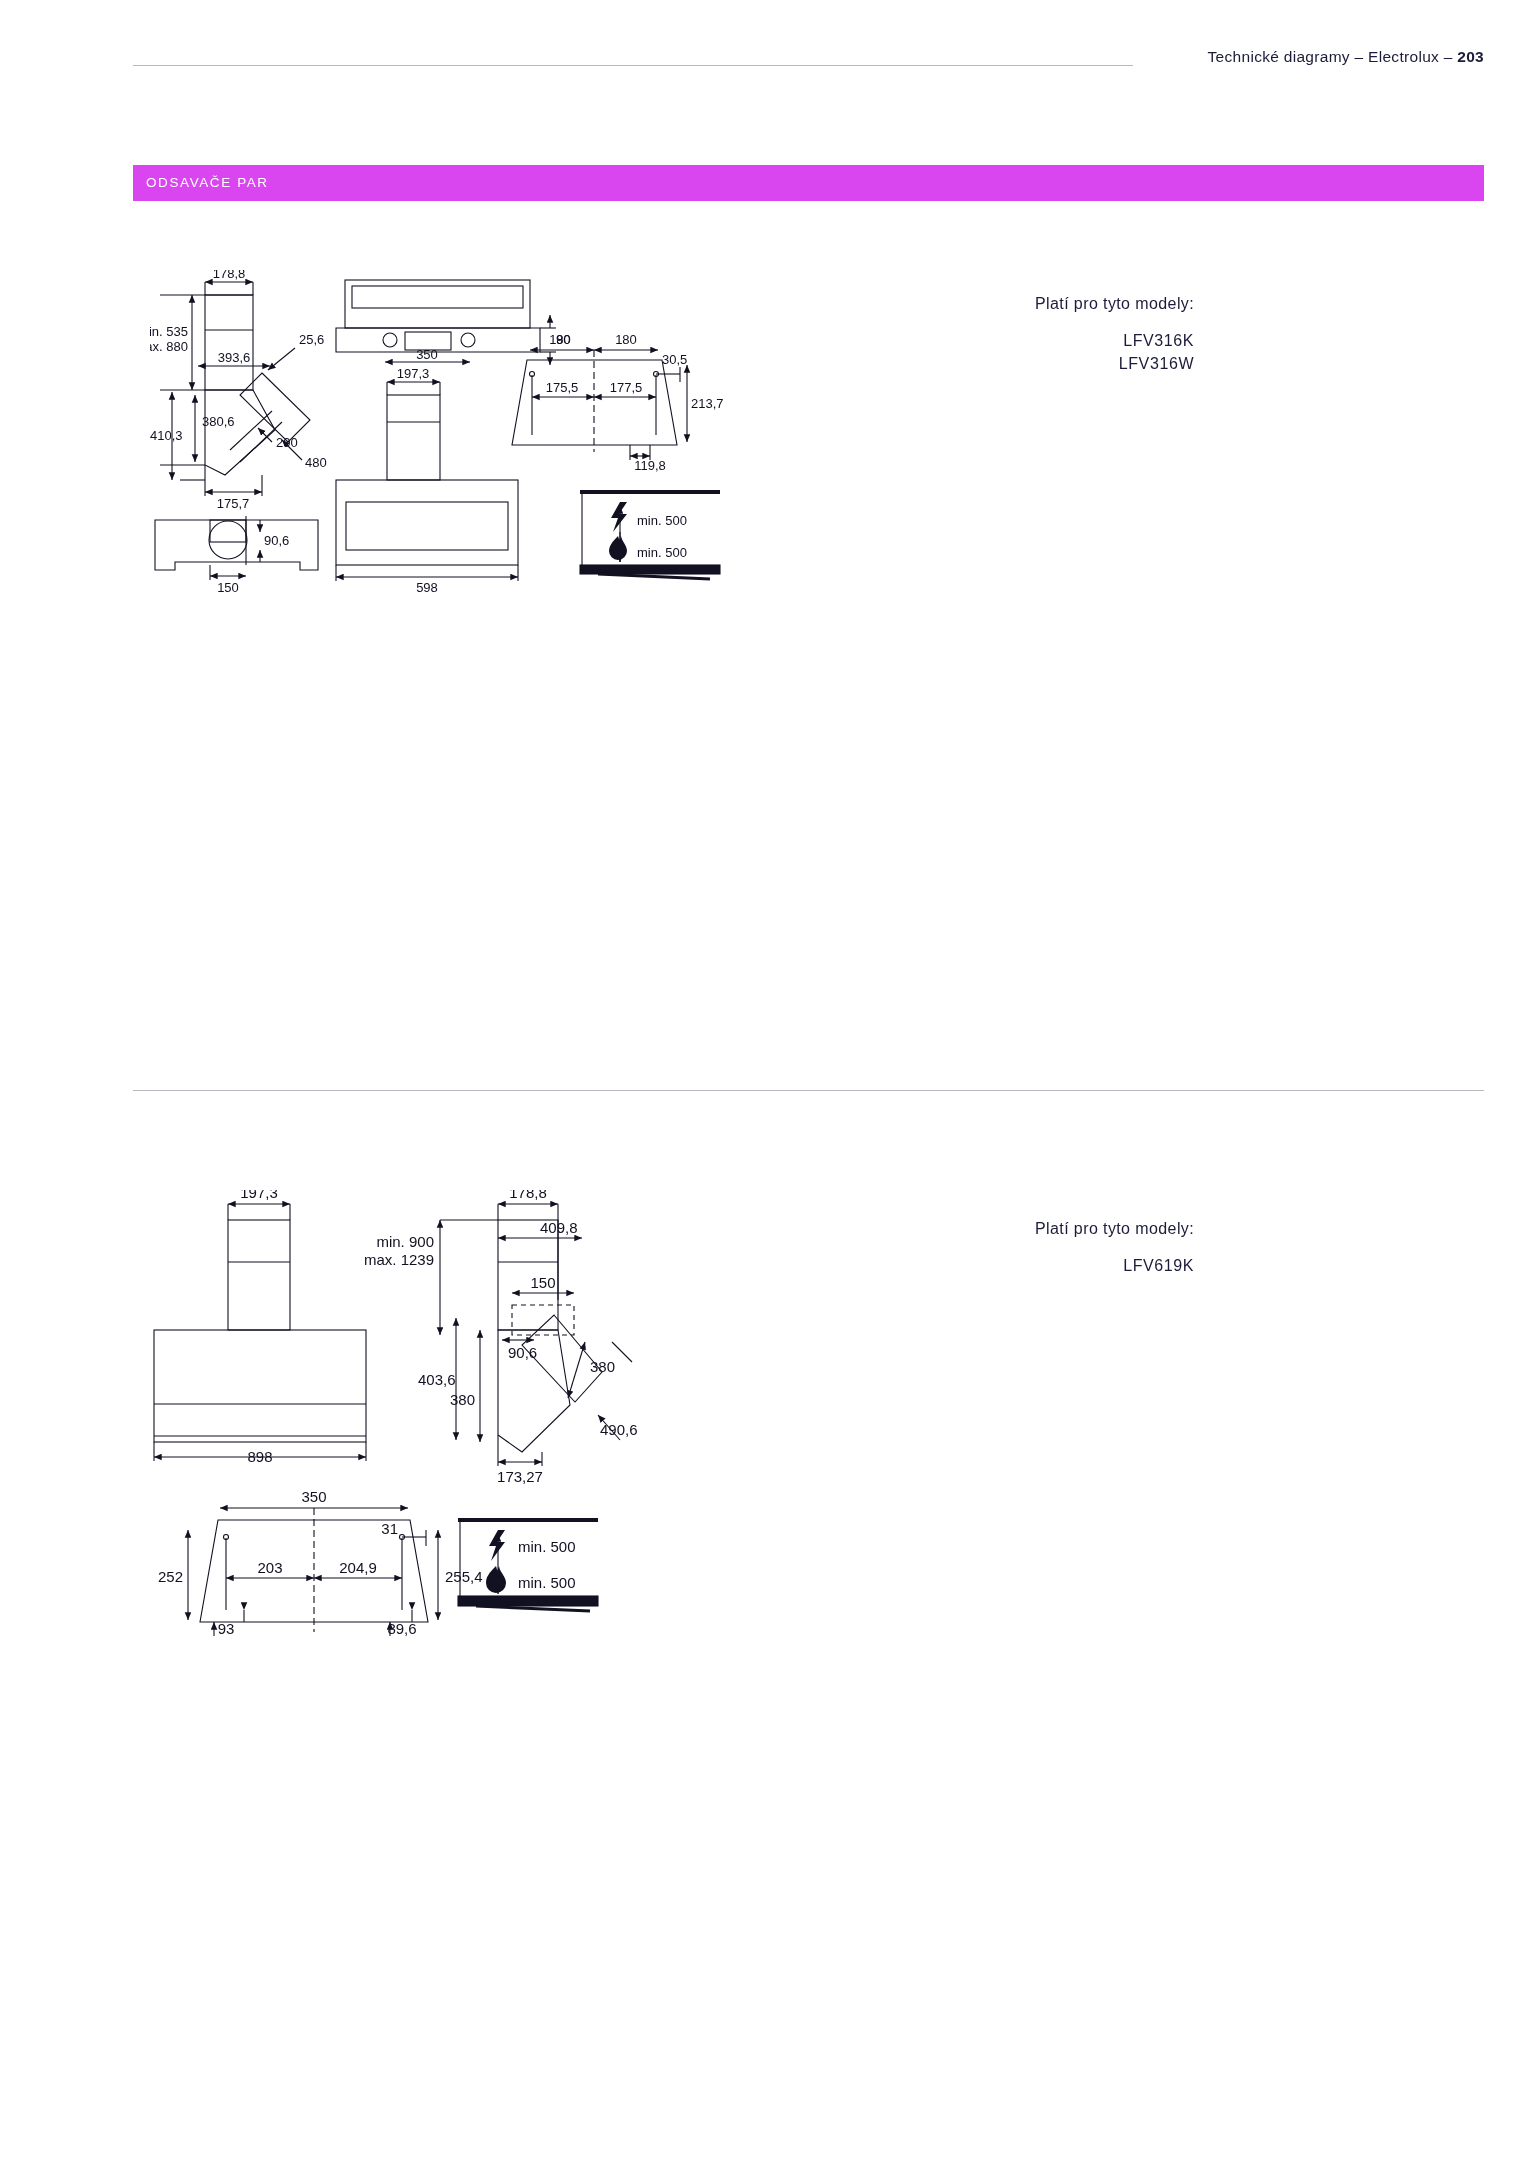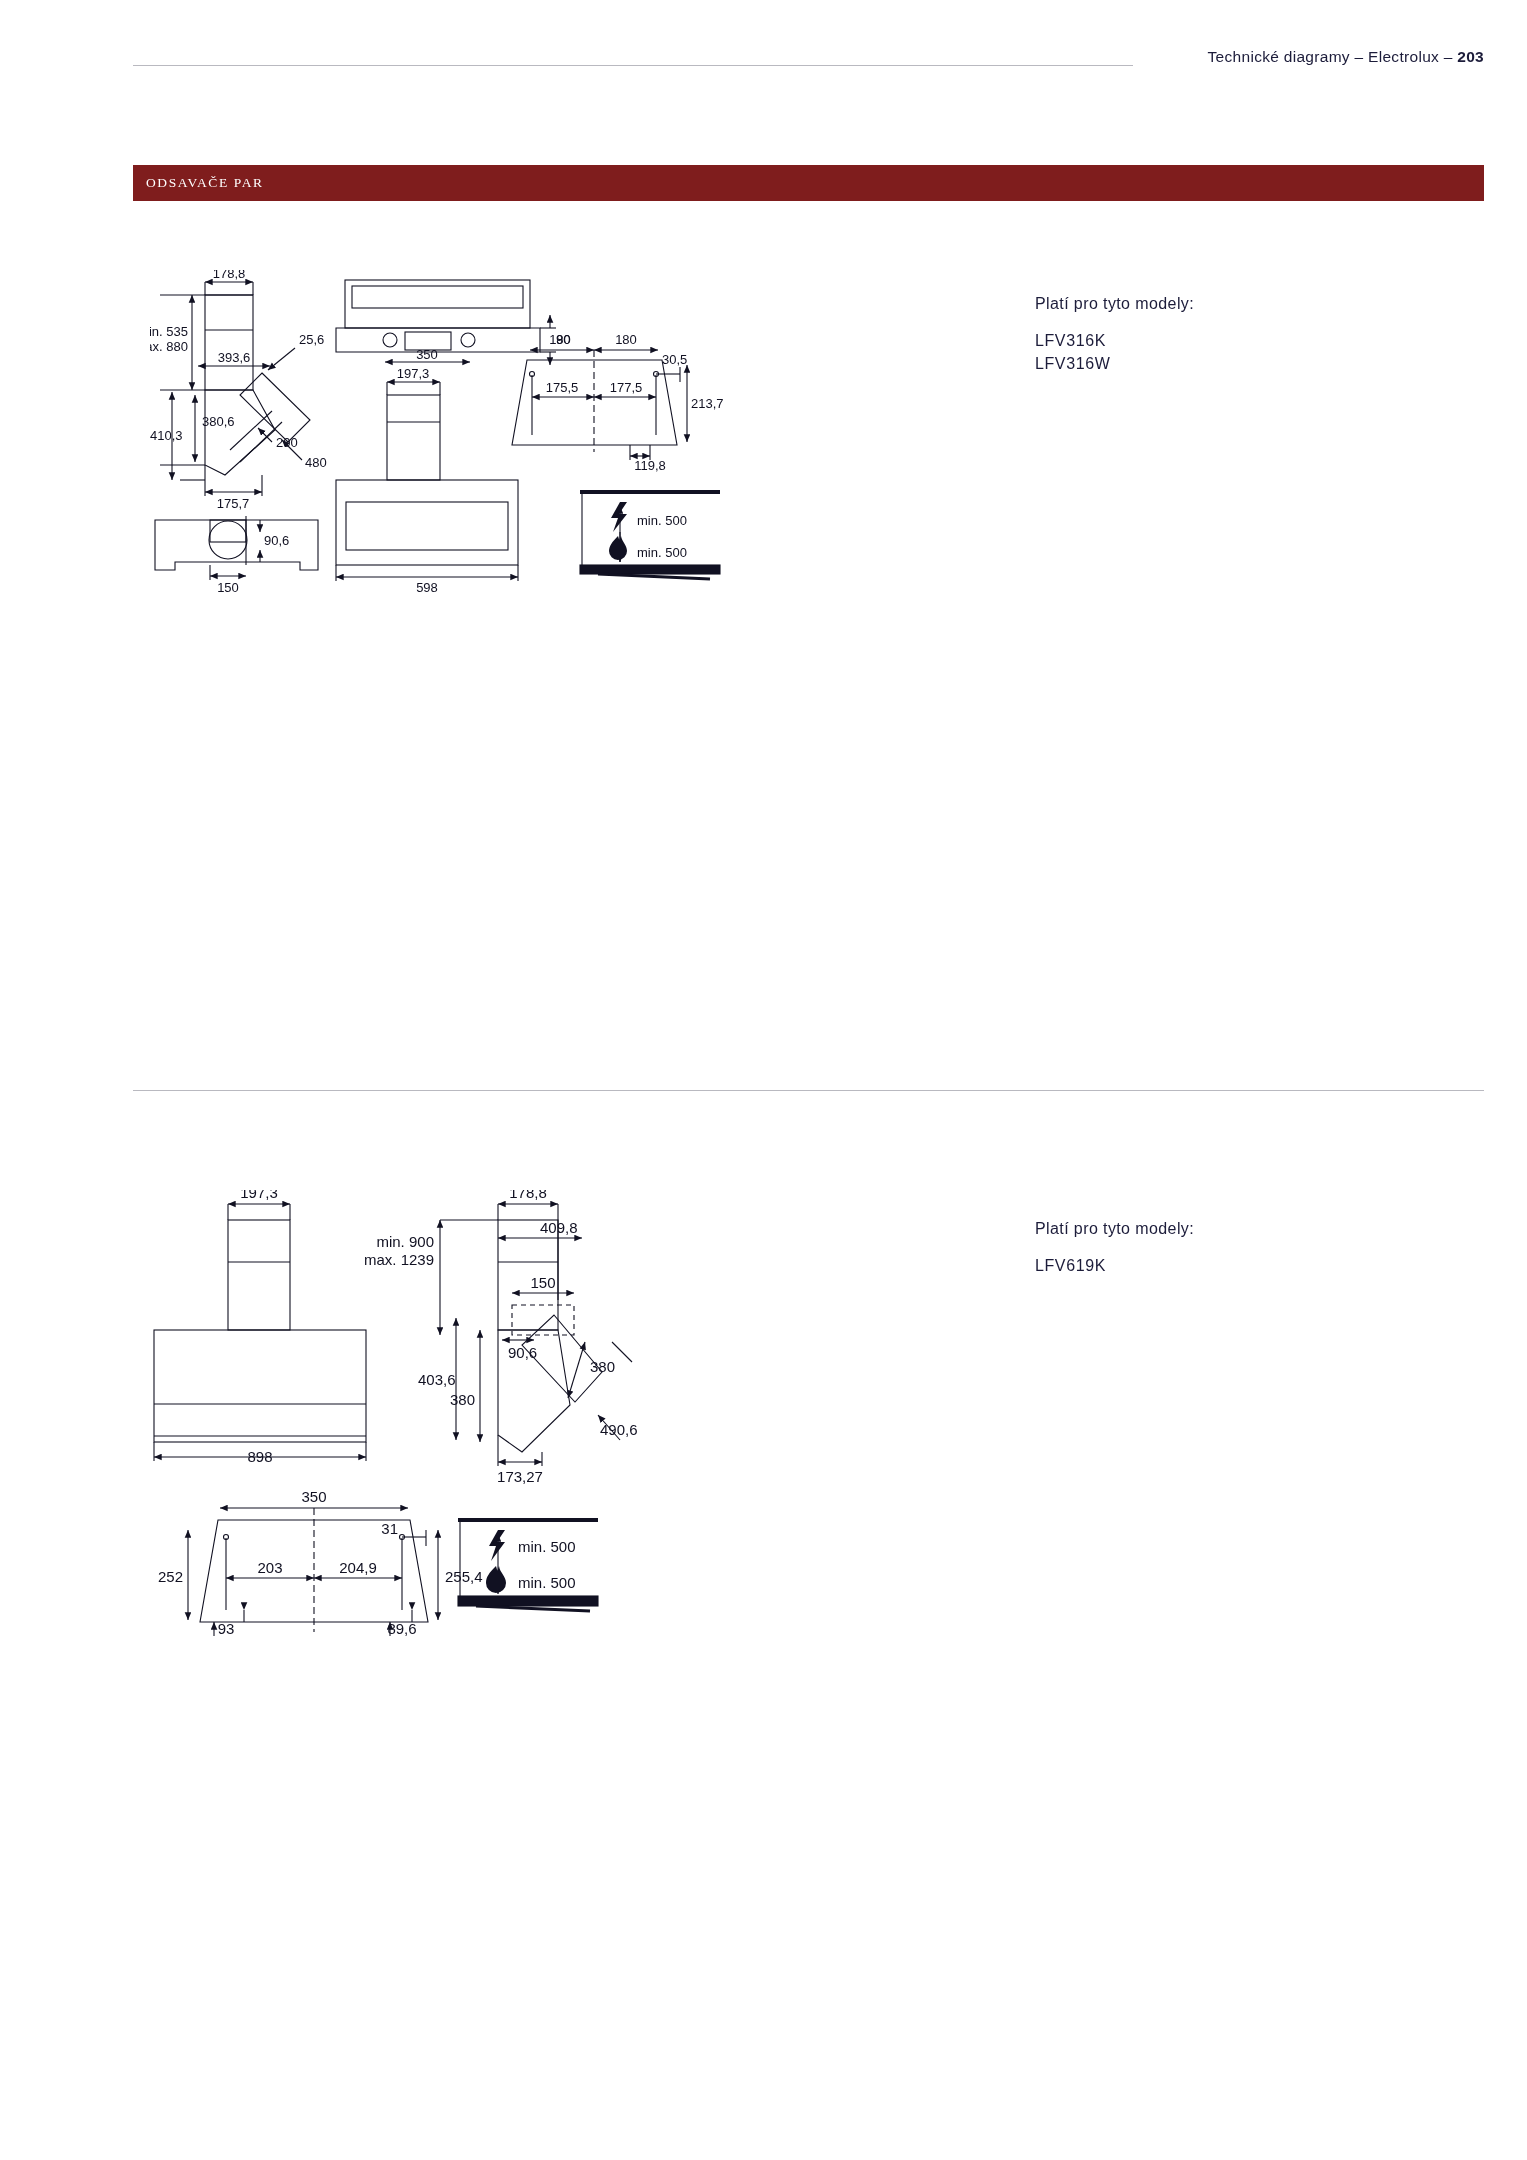--- a/index.html
+++ b/index.html
@@ -43,37 +43,37 @@
   }
   .header-text b { font-weight: bold; }
 
   
   .band {
     position: absolute;
     left: 133px;
     top: 165px;
     width: 1351px;
     height: 36px;
-    background: #7f1d1d;
-    font-family: Liberation Serif, serif;
+    background: #d946ef;
   }
   .band-label {
     position: absolute;
     left: 13px;
     top: 10px;
     font-size: 13.5px;
     letter-spacing: 1.6px;
     color: #ffffff;
   }
 
   
   .models {
     position: absolute;
     font-size: 16px;
     color: #1c1c3a;
+    text-align: right;
   }
   .models .title {
     letter-spacing: 0.4px;
     margin-bottom: 16px;
   }
   .models .model {
     font-weight: normal;
     letter-spacing: 0.6px;
     line-height: 1.45;
   }

